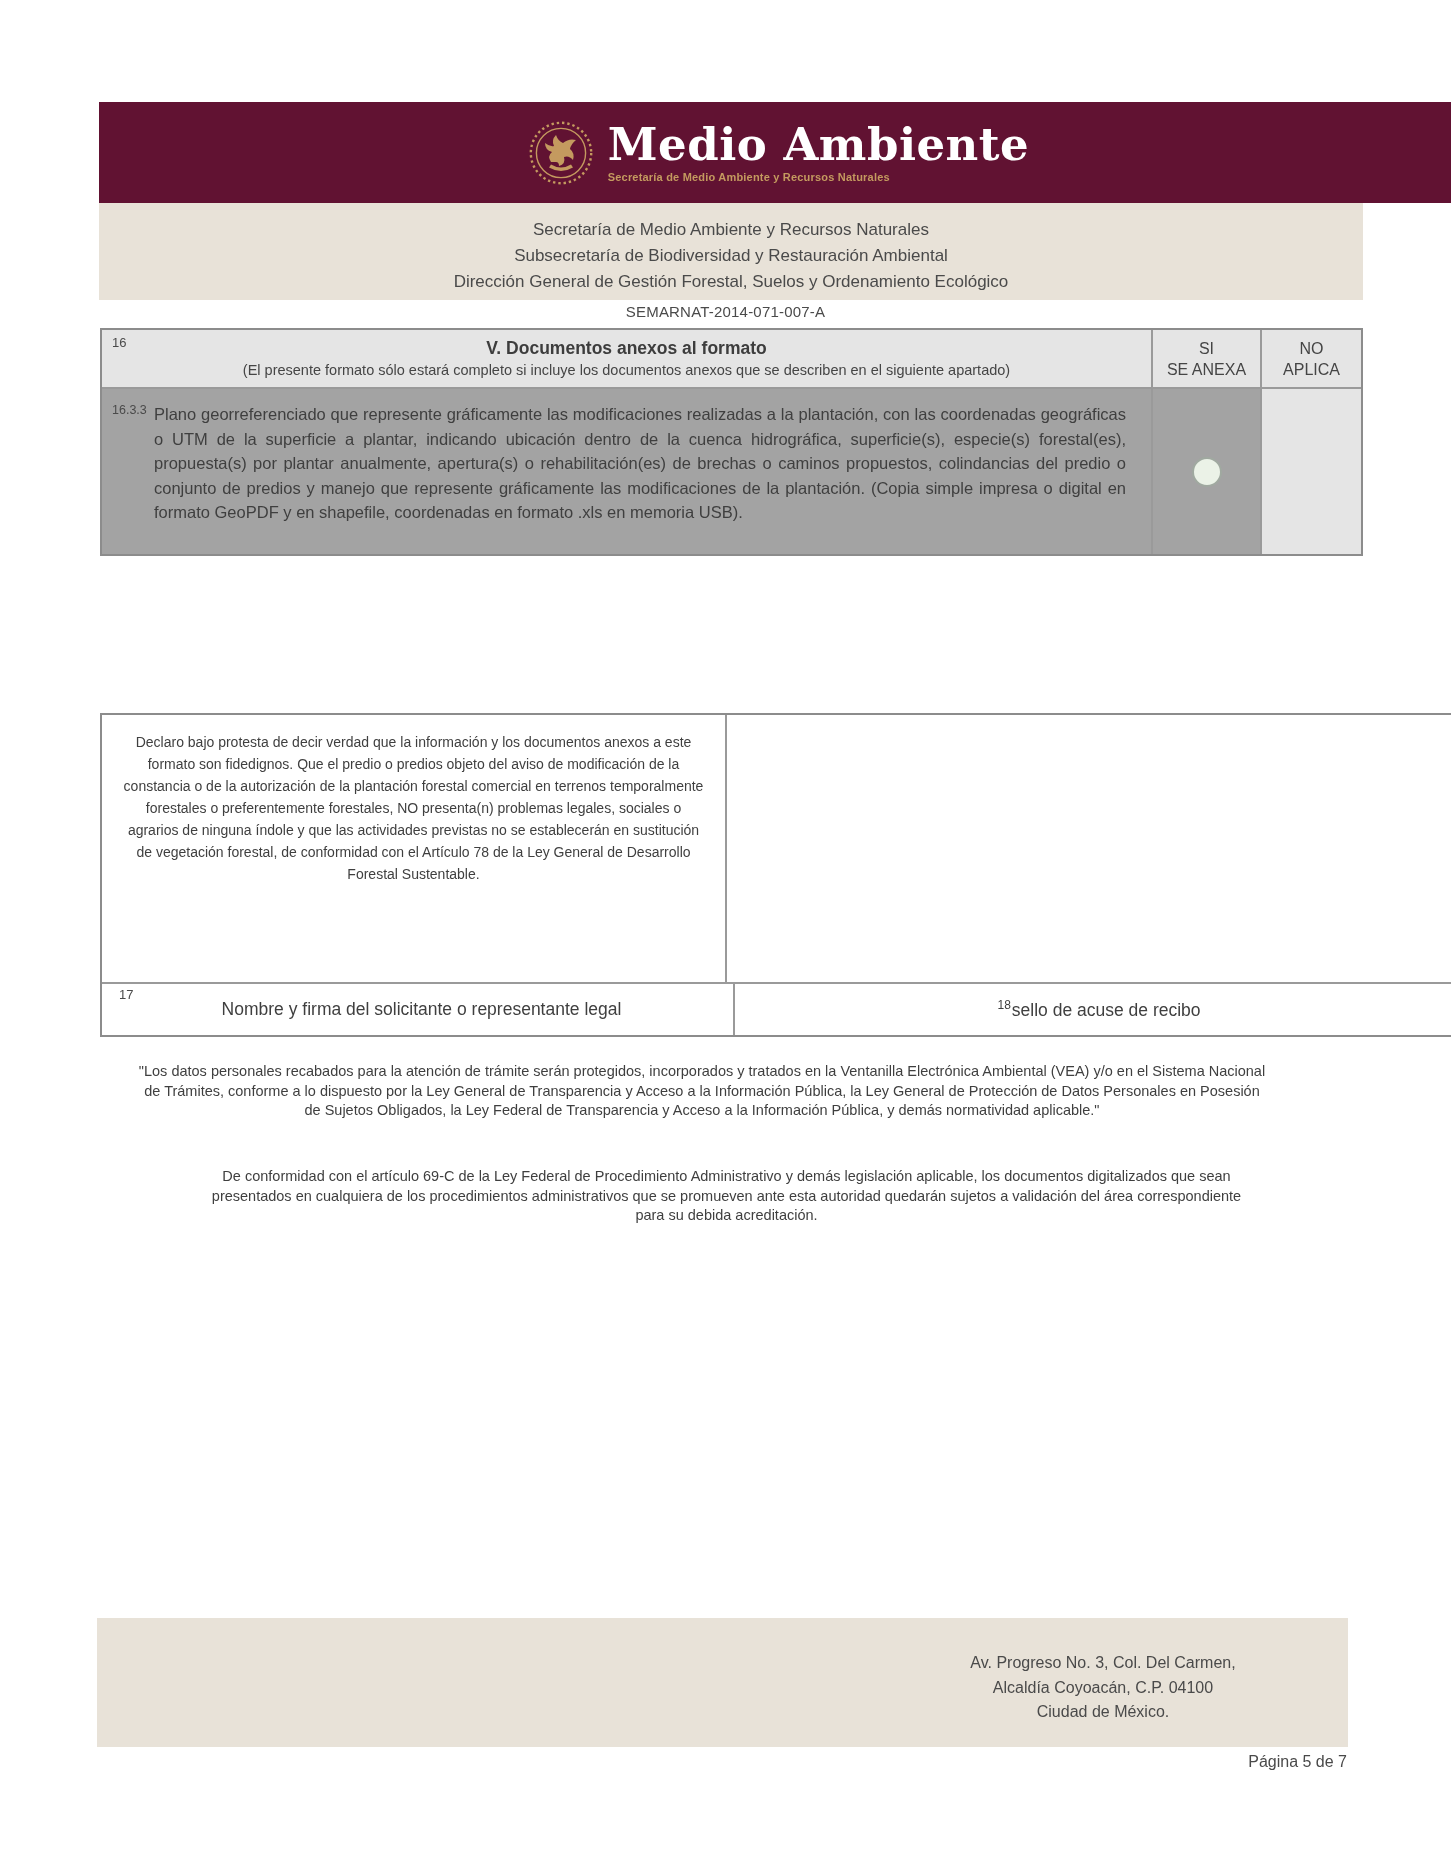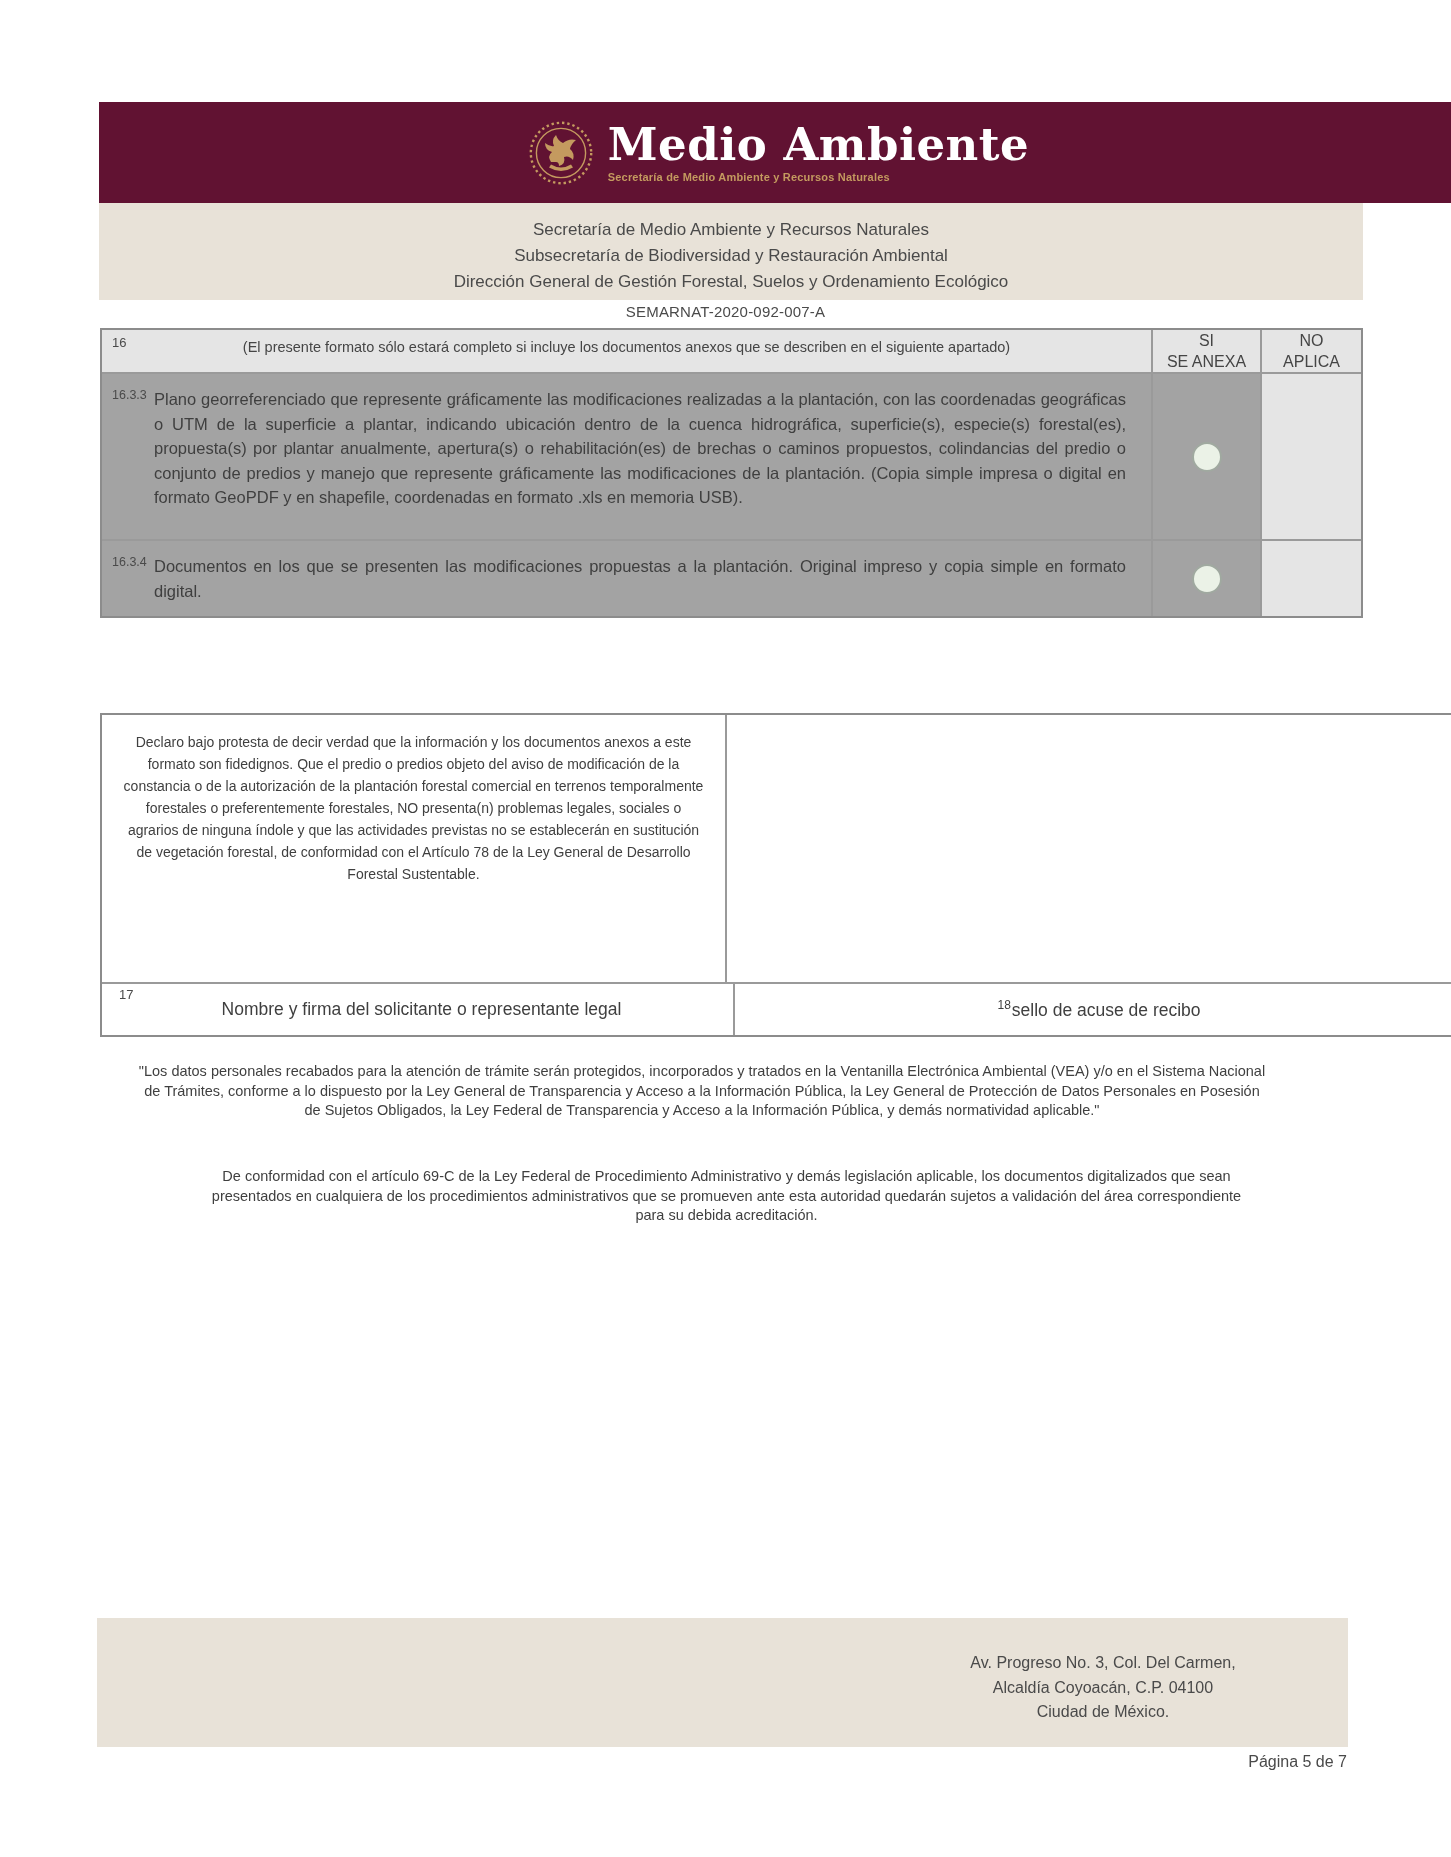--- a/index.html
+++ b/index.html
@@ -131,26 +131,27 @@
       </div>
     </div>
   </div>
 
   <div class="dept">
     <div>Secretaría de Medio Ambiente y Recursos Naturales</div>
     <div>Subsecretaría de Biodiversidad y Restauración Ambiental</div>
     <div>Dirección General de Gestión Forestal, Suelos y Ordenamiento Ecológico</div>
   </div>
 
-  <div class="form-code">SEMARNAT-2020-092-007-A</div>
+  <div class="form-code">SEMARNAT-2014-071-007-A</div>
 
   <div class="doc-table">
     <div class="t-row t-header">
       <div class="header-main">
         <span class="sec-num">16</span>
+        <div class="t-title">V. Documentos anexos al formato</div>
         <div class="t-subtitle">(El presente formato sólo estará completo si incluye los documentos anexos que se describen en el siguiente apartado)</div>
       </div>
       <div class="col-head cell-r">
         <span>SI</span>
         <span>SE ANEXA</span>
       </div>
       <div class="col-head cell-r">
         <span>NO</span>
         <span>APLICA</span>
       </div>
@@ -160,30 +161,20 @@
       <div class="desc-cell">
         <span class="row-num">16.3.3</span>
         <span>Plano georreferenciado que represente gráficamente las modificaciones realizadas a la plantación, con las coordenadas geográficas o UTM de la superficie a plantar, indicando ubicación dentro de la cuenca hidrográfica, superficie(s), especie(s) forestal(es), propuesta(s) por plantar anualmente, apertura(s) o rehabilitación(es) de brechas o caminos propuestos, colindancias del predio o conjunto de predios y manejo que represente gráficamente las modificaciones de la plantación. (Copia simple impresa o digital en formato GeoPDF y en shapefile, coordenadas en formato .xls en memoria USB).</span>
       </div>
       <div class="si-cell cell-r">
         <div class="radio"></div>
       </div>
       <div class="na-cell cell-r"></div>
     </div>
 
-    <div class="t-row desc-row2">
-      <div class="desc-cell">
-        <span class="row-num">16.3.4</span>
-        <span>Documentos en los que se presenten las modificaciones propuestas a la plantación. Original impreso y copia simple en formato digital.</span>
-      </div>
-      <div class="si-cell cell-r">
-        <div class="radio"></div>
-      </div>
-      <div class="na-cell cell-r"></div>
-    </div>
   </div>
 
   <div class="decl-table">
     <div class="decl-row">
       <div class="decl-main-left">
         <div class="decl-text">Declaro bajo protesta de decir verdad que la información y los documentos anexos a este formato son fidedignos. Que el predio o predios objeto del aviso de modificación de la constancia o de la autorización de la plantación forestal comercial en terrenos temporalmente forestales o preferentemente forestales, NO presenta(n) problemas legales, sociales o agrarios de ninguna índole y que las actividades previstas no se establecerán en sustitución de vegetación forestal, de conformidad con el Artículo 78 de la Ley General de Desarrollo Forestal Sustentable.</div>
       </div>
       <div class="decl-main-right"></div>
     </div>
     <div class="decl-row sig-row">

